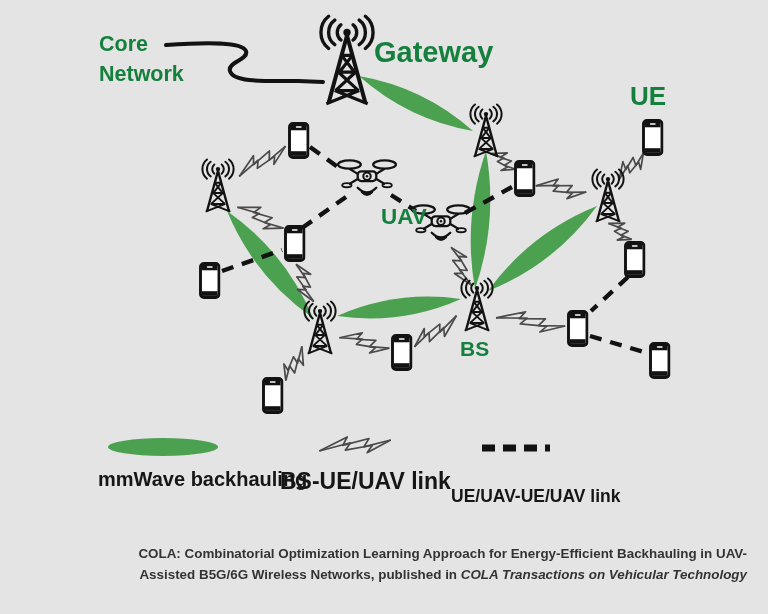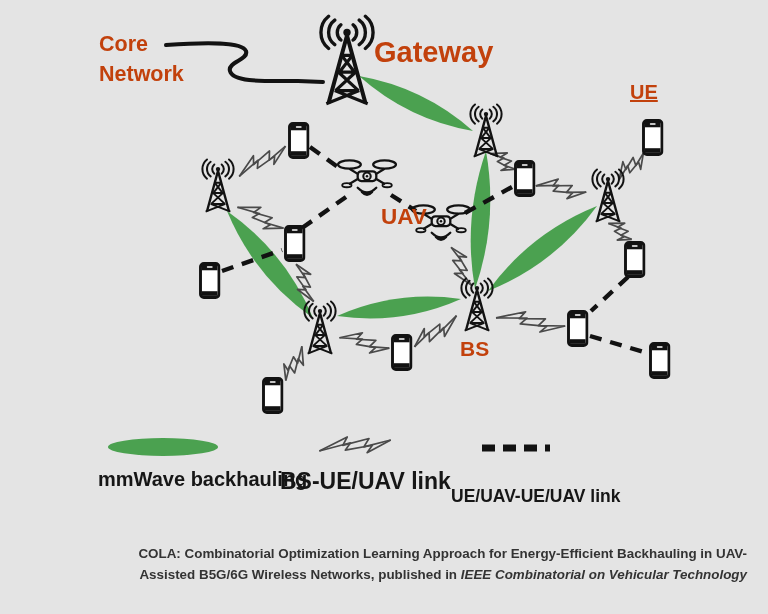--- a/index.html
+++ b/index.html
@@ -1,24 +1,24 @@
 <!DOCTYPE html>
 <html><head>
 <meta charset="utf-8">
 <style>
   html,body{margin:0;padding:0;}
   body{width:768px;height:614px;font-family:"Liberation Sans",sans-serif;background:#e4e4e4;}
   #stage{position:relative;width:768px;height:614px;background:#e4e4e4;overflow:hidden;}
   #net-svg{position:absolute;left:0;top:0;}
-  .dlabel{position:absolute;color:#c2410c;font-weight:600;letter-spacing:0;}
+  .dlabel{position:absolute;color:#15803d;font-weight:600;letter-spacing:0;}
   .lbl-core{left:99px;top:29px;width:112px;font-size:21.5px;line-height:30px;}
   .lbl-gateway{left:374px;top:36px;font-size:29px;}
   .lbl-uav{left:338px;top:204px;font-size:22.5px;margin-left:43px;}
   .lbl-bs{left:460px;top:337px;font-size:21px;}
-  .lbl-ue{left:630px;top:81px;font-size:20px;text-decoration:underline;}
+  .lbl-ue{left:630px;top:81px;font-size:26px;}
   .legend-glyph{position:absolute;}
   .legend-label{position:absolute;color:#161616;font-weight:600;}
   .leg-t1{left:98px;top:468px;font-size:20px;}
   .leg-t2{left:280px;top:468px;font-size:23px;}
   .leg-t3{left:426px;top:486px;font-size:17.5px;margin-left:25px;}
   .caption{position:absolute;left:87px;top:543px;width:660px;font-size:13.4px;line-height:21px;color:#333;font-weight:600;text-align:right;}
   .caption .ital{font-style:italic;}
 </style>
 </head>
 <body style="background: rgb(228, 228, 228);">
@@ -164,15 +164,15 @@
   <svg class="legend-glyph" style="left:481px;top:442px" width="70" height="12">
     <line id="leg-dash" x1="1" y1="6" x2="69" y2="6" stroke="#121212" stroke-width="7" stroke-dasharray="13 8"></line>
   </svg>
 
   <div class="legend-label leg-t1">mmWave backhauling</div>
   <div class="legend-label leg-t2">BS-UE/UAV link</div>
   <div class="legend-label leg-t3">UE/UAV-UE/UAV link</div>
 
   <div class="caption">
     <div>COLA: Combinatorial Optimization Learning Approach for Energy-Efficient Backhauling in UAV-</div>
-    <div><span>Assisted B5G/6G Wireless Networks, published in </span><span class="ital">IEEE Combinatorial on Vehicular Technology</span></div>
+    <div><span>Assisted B5G/6G Wireless Networks, published in </span><span class="ital">COLA Transactions on Vehicular Technology</span></div>
   </div>
 </div>
 
 </body></html>

